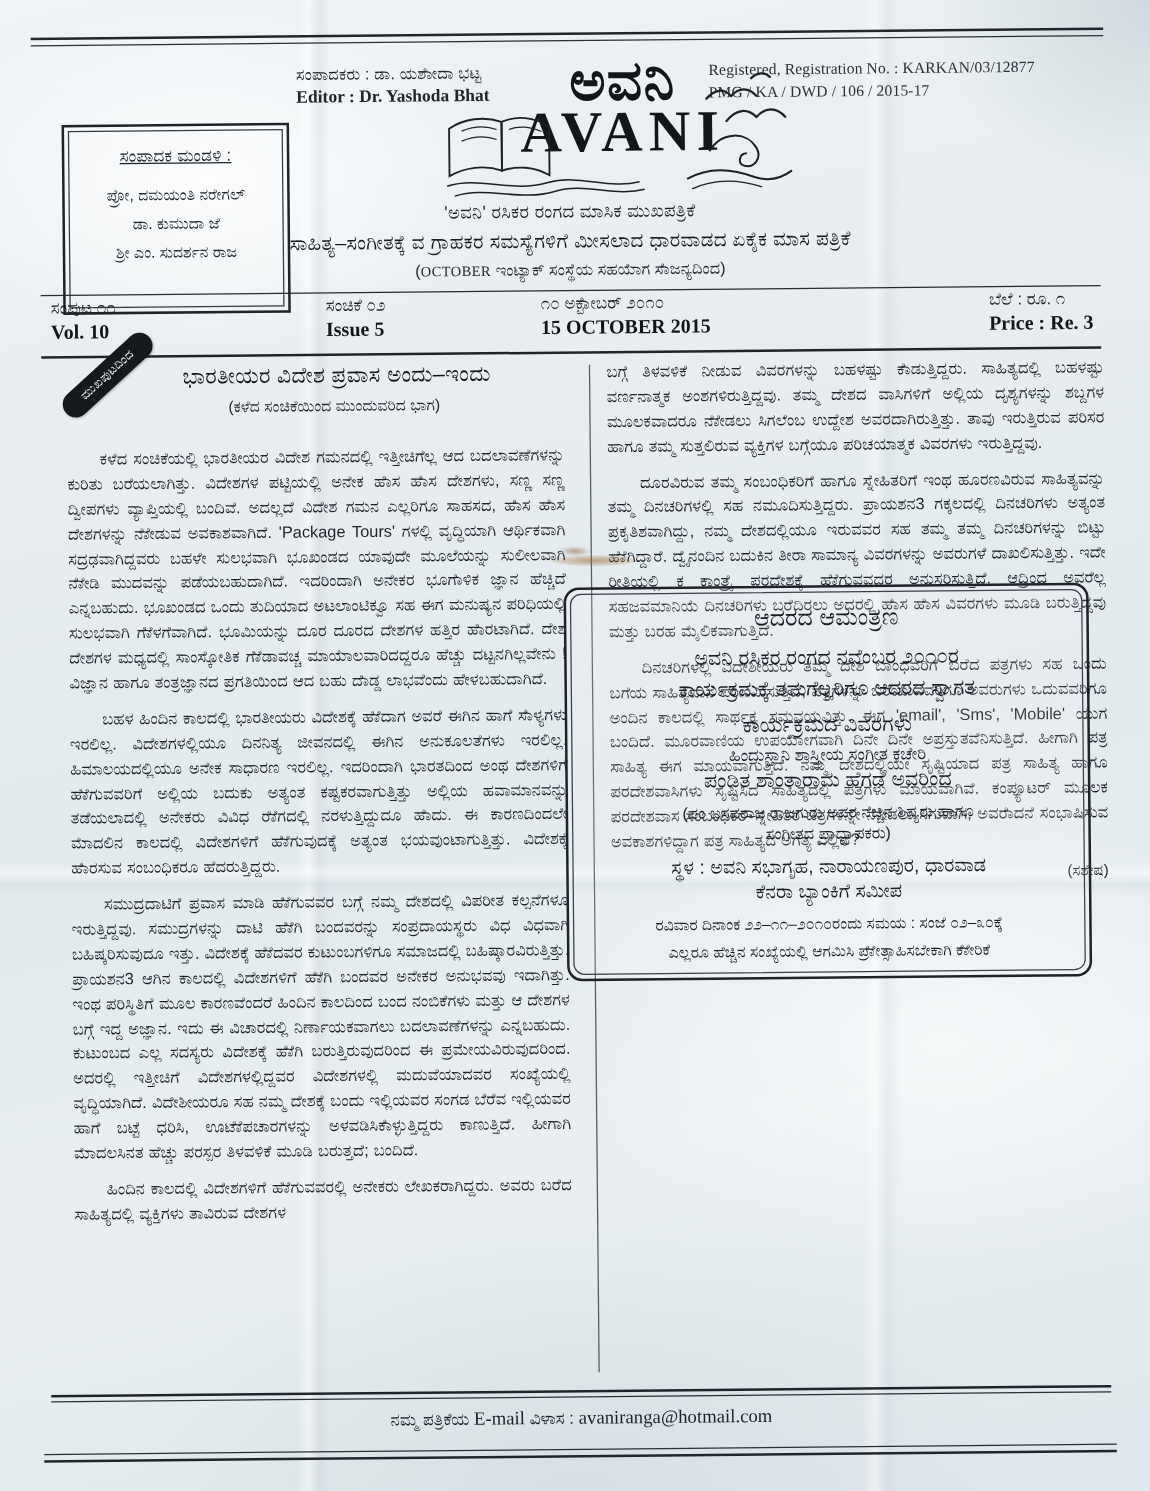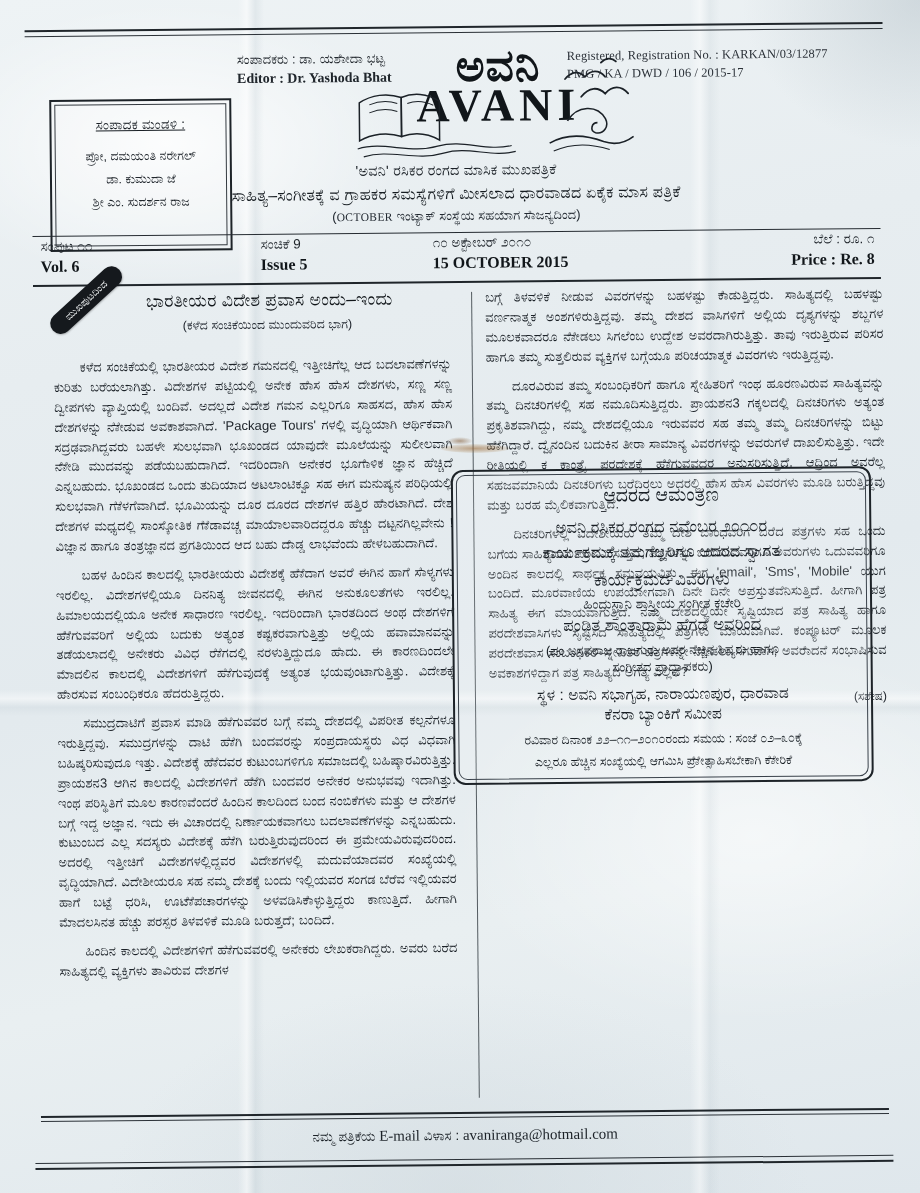--- a/index.html
+++ b/index.html
@@ -86,21 +86,21 @@
   
   #issuebar{position:absolute;left:36px;top:232px;width:848px;height:48px;
     border-top:1.6px solid #252b31;border-bottom:2.2px solid #1f252a;}
   #issuebar .cell{position:absolute;top:2px;}
   #issuebar .kn{font-family:"Liberation Sans",sans-serif;font-size:13.5px;color:#1d2329;}
   #issuebar .en{font-family:"Liberation Serif",serif;font-size:16px;font-weight:bold;color:#11161a;margin-top:3px;}
   .c-vol{left:8px;}
   .c-iss{left:228px;}
   .c-date{left:400px;text-align:left;}
   .c-price{right:6px;text-align:right;}
-  .c-price .kn, .c-price .en{text-align:right;}
+  .c-price .kn, .c-price .en{text-align:left;}
 
   
   #cols{position:absolute;left:36px;top:288px;width:848px;height:818px;}
   .col{position:absolute;top:0;width:398px;}
   .col.left{left:20px;}
   .col.right{left:452px;}
   .divider{position:absolute;left:438px;top:4px;width:0;height:806px;border-left:1.2px solid #3a4248;opacity:.85;}
 
   .headline-wrap{position:relative;height:66px;}
   .badge{position:absolute;left:-12px;top:-2px;width:90px;height:21px;border-radius:11px;
@@ -217,33 +217,33 @@
     <div class="tagline">
       <div class="t1">'ಅವನಿ' ರಸಿಕರ ರಂಗದ ಮಾಸಿಕ ಮುಖಪತ್ರಿಕೆ</div>
       <div class="t2">ಸಾಹಿತ್ಯ–ಸಂಗೀತಕ್ಕೆ ವ ಗ್ರಾಹಕರ ಸಮಸ್ಯೆಗಳಿಗೆ ಮೀಸಲಾದ ಧಾರವಾಡದ ಏಕೈಕ ಮಾಸ ಪತ್ರಿಕೆ</div>
       <div class="t3"><span>(</span><span class="sc">OCTOBER</span><span> ಇಂಟ್ಯಾಕ್ ಸಂಸ್ಥೆಯ ಸಹಯೆಾಗ ಸೆಾಜನ್ಯದಿಂದ)</span></div>
     </div>
   </div>
 
   <div id="issuebar">
     <div class="cell c-vol">
       <div class="kn">ಸಂಪುಟ ೧೧</div>
-      <div class="en">Vol. 6</div>
+      <div class="en">Vol. 10</div>
     </div>
     <div class="cell c-iss">
-      <div class="kn">ಸಂಚಿಕೆ 9</div>
+      <div class="kn">ಸಂಚಿಕೆ ೦೨</div>
       <div class="en">Issue 5</div>
     </div>
     <div class="cell c-date">
       <div class="kn">೧೦ ಅಕ್ಟೆಾೕಬರ್ ೨೦೧೦</div>
       <div class="en">15 OCTOBER 2015</div>
     </div>
     <div class="cell c-price">
       <div class="kn">ಬೆಲೆ : ರೂ. ೧</div>
-      <div class="en">Price : Re. 8</div>
+      <div class="en">Price : Re. 3</div>
     </div>
   </div>
 
   <div id="cols">
     <div class="divider"></div>
 
     <div class="col left">
       <div class="headline-wrap">
         <div class="badge">
           <span>ಮುಖಪುಟದಿಂದ</span>

